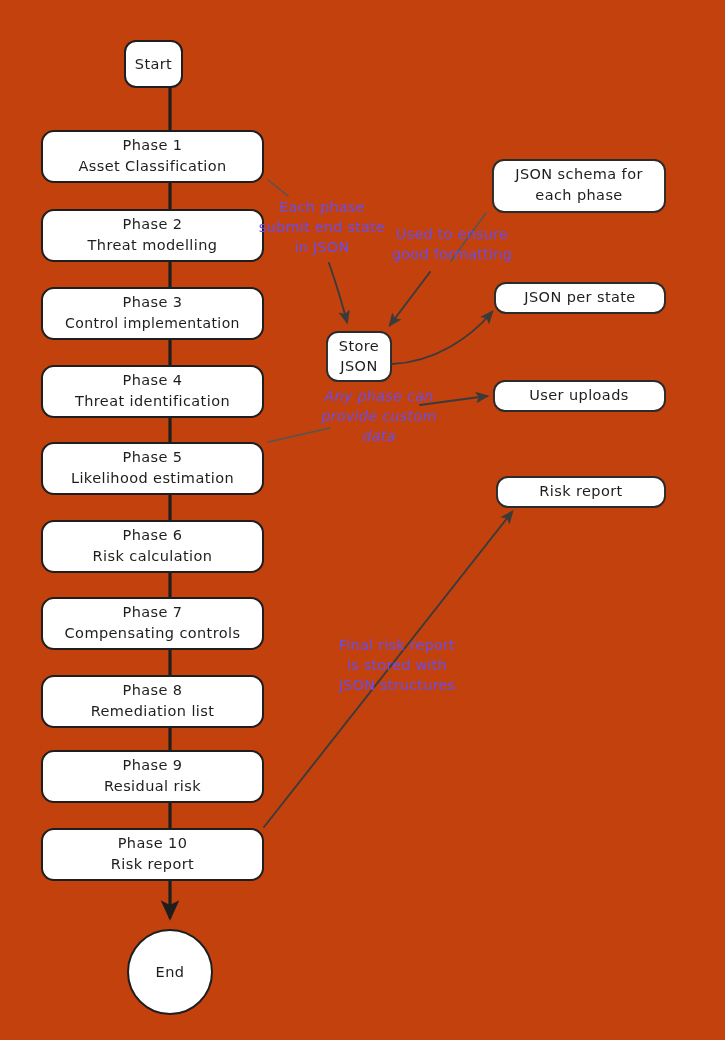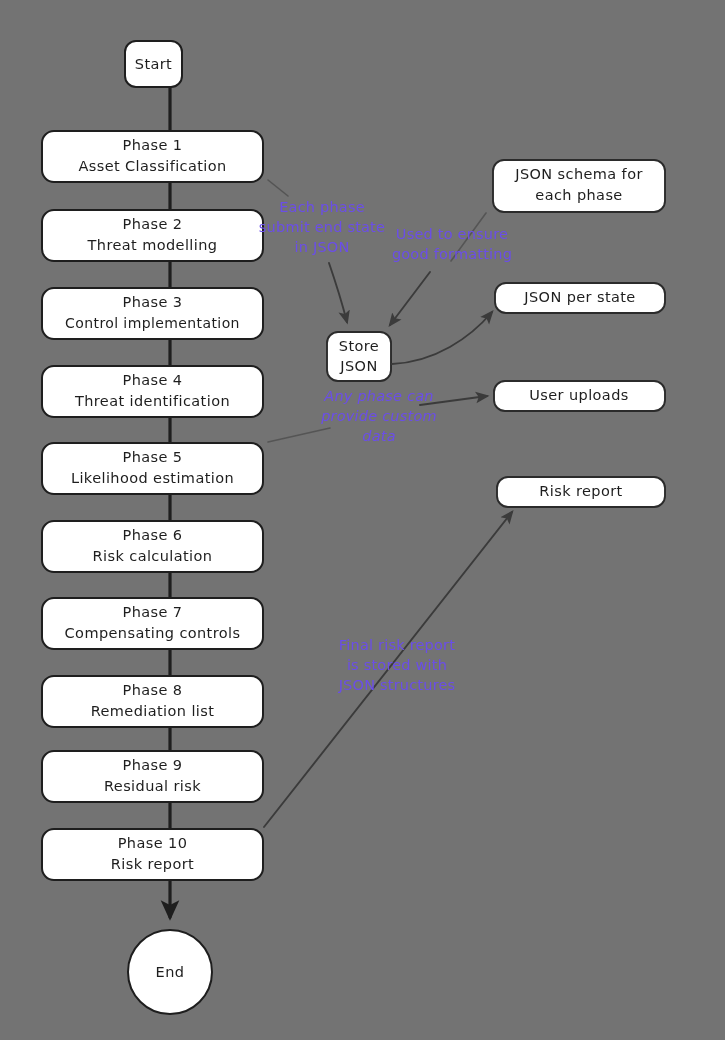--- a/index.html
+++ b/index.html
@@ -10,21 +10,21 @@
   body {
     width: 725px;
     height: 1040px;
     font-family: "DejaVu Sans", sans-serif;
     overflow: hidden;
   }
   #diagram-root {
     position: relative;
     width: 725px;
     height: 1040px;
-    background: #737373;
+    background: #c2410c;
   }
   svg#flowchart {
     display: block;
     width: 725px;
     height: 1040px;
   }
   .node-shape {
     fill: #ffffff;
     stroke: #1e1e1e;
     stroke-width: 2;

